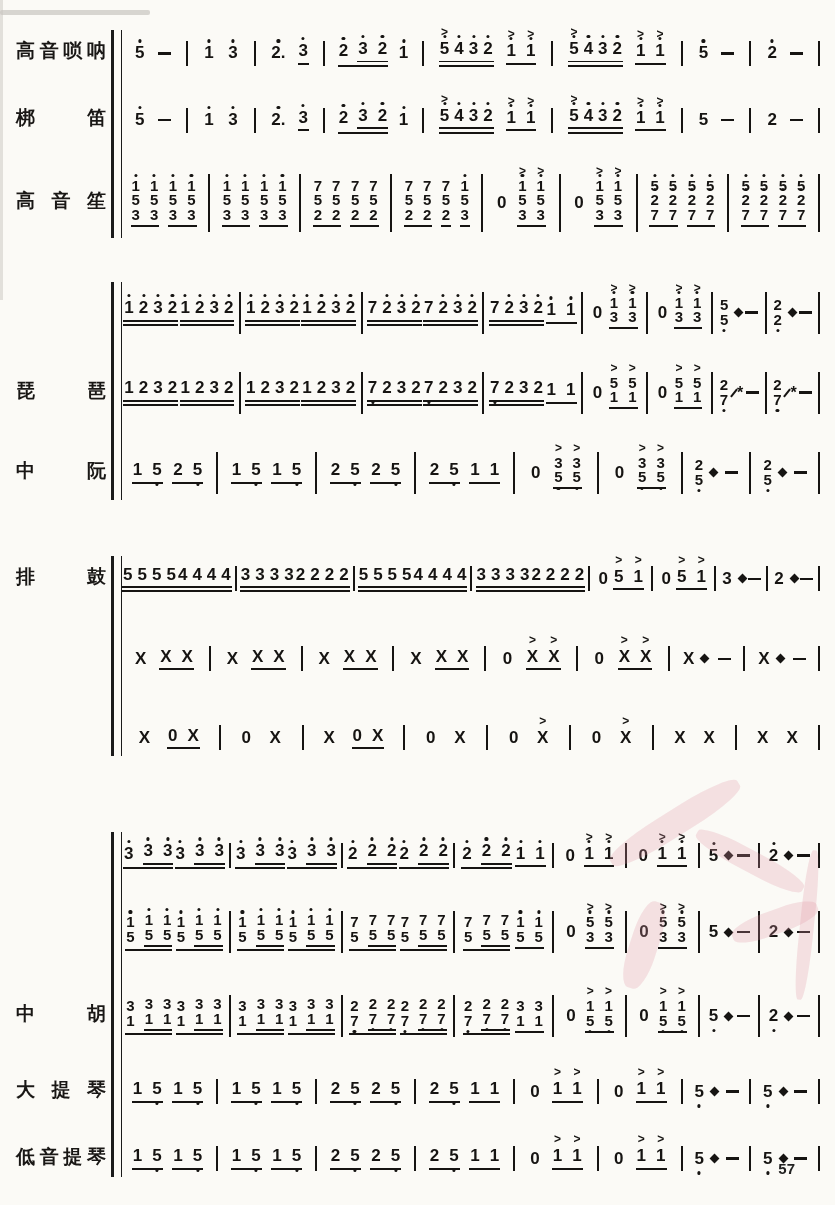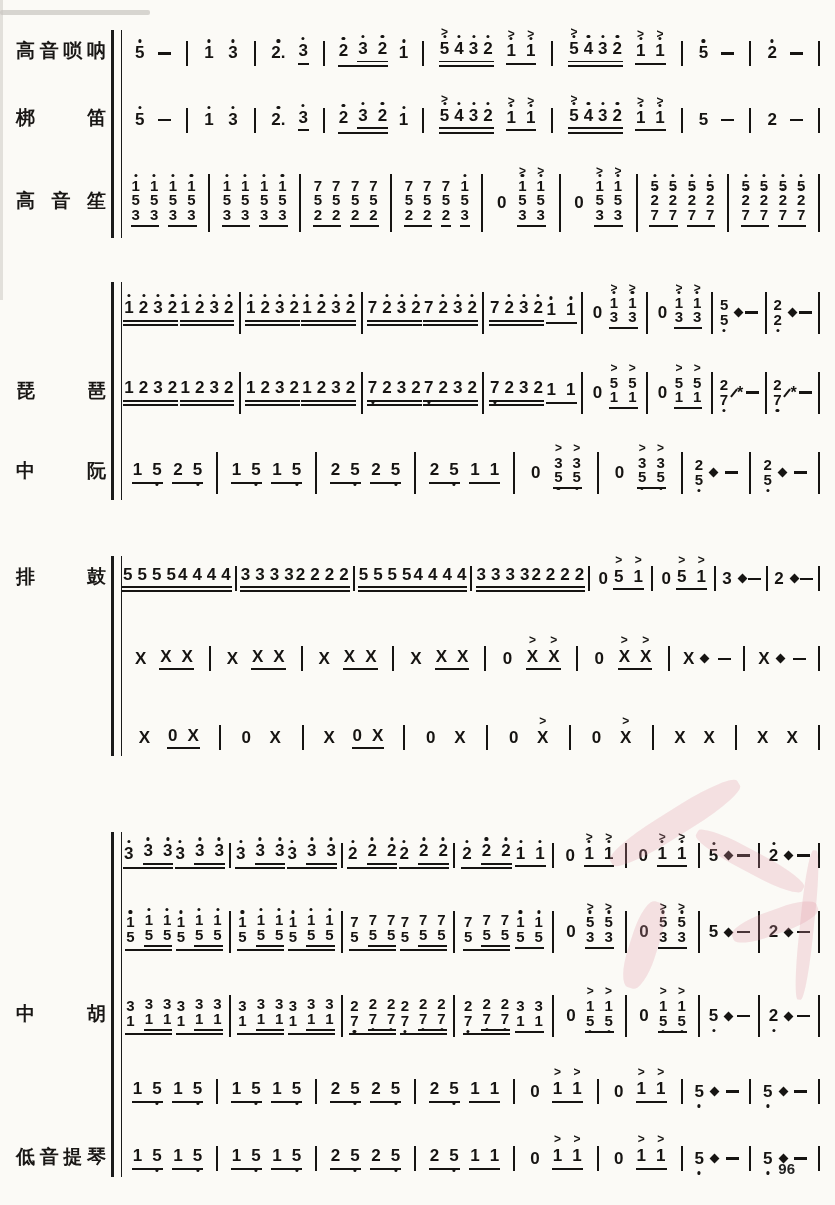--- a/index.html
+++ b/index.html
@@ -3358,20 +3358,23 @@
             <span class="grp">
               <span class="grow">
                 <span class="notewrap">
                   <span class="dash"></span>
                 </span>
               </span>
             </span>
           </div>
           <span class="bl"></span>
         </div>
+        <div class="label" style="grid-row: 4;">
+          <span class="label-text">大提琴</span>
+        </div>
         <div class="bars s1" style="grid-row: 4;">
           <div class="bar" style="flex-grow: 6;">
             <span class="grp">
               <span class="grow">
                 <span class="notewrap">
                   <span class="note single">
                     <span class="np">1</span>
                   </span>
                 </span>
                 <span class="notewrap">
@@ -3828,14 +3831,14 @@
     </div>
 
   <div class="wm" style="left:570px;top:790px;width:265px;height:240px;">
     <i style="left:30px;top:20px;width:150px;height:26px;transform:rotate(-32deg);"></i>
     <i style="left:120px;top:60px;width:120px;height:22px;transform:rotate(28deg);"></i>
     <i style="left:60px;top:110px;width:28px;height:90px;transform:rotate(18deg);"></i>
     <i style="left:160px;top:120px;width:90px;height:24px;transform:rotate(-20deg);"></i>
     <i style="left:230px;top:60px;width:14px;height:150px;transform:rotate(6deg);"></i>
   </div>
 
-  <div class="pageno">96</div>
+  <div class="pageno">57</div>
 </div>
 
 </body></html>

